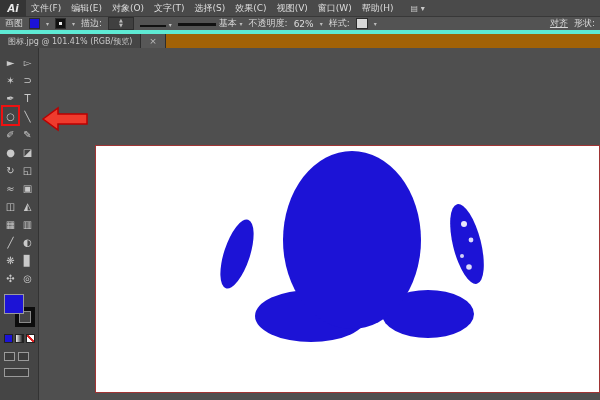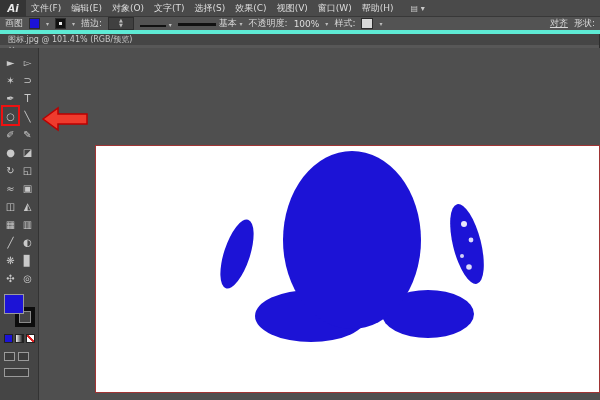--- a/index.html
+++ b/index.html
@@ -27,21 +27,21 @@
   .dd { font-size:6px; color:#bdbdbd; }
   .stepper { display:inline-flex; align-items:center; background:#404040;
     border:1px solid #2e2e2e; height:13px; padding:0 3px; gap:6px;flex-direction:column; }
   .upd { display:inline-flex; flex-direction:column; font-size:5px; line-height:5px; color:#bbb; }
   .wline { display:inline-block; width:26px; height:2px; background:#111; }
   .wline-long { width:38px; height:3px; }
   .style-swatch { width:12px; height:11px; background:#d9d9d9; border:1px solid #2c2c2c; display:inline-block; }
   .push-right { margin-left:auto;text-decoration:underline; }
   
   .tabbar { position:absolute; left:0; top:34px; right:0; height:14px;
-    background:#a16207; display:flex; align-items:stretch;flex-direction:column; }
+    background:#a16207; display:flex; align-items:stretch; }
   .tab { display:flex; align-items:center; gap:5px; padding:0 8px;
     font-size:8px; color:#c8c8c8; background:#454545; border-right:1px solid #2d2d2d; }
   .tab.active { background:#575757; color:#e8e8e8; }
   .tab-close { font-size:9px; color:#bbb; line-height:9px; }
   
   .toolbar { position:absolute; left:0; top:48px; width:39px; bottom:0;
     background:#454545; border-right:1px solid #333; }
   .tools { display:grid; grid-template-columns:17px 17px; justify-content:center; padding-top:5px; }
   .tool { height:18px; display:flex; align-items:center; justify-content:center;
     color:#c9c9c9; font-size:10px; cursor:default; }
@@ -102,21 +102,21 @@
     <span>
       <span class="wline"></span>
       <span class="dd">▾</span>
     </span>
     <span>
       <span class="wline wline-long"></span>
       <span>基本</span>
       <span class="dd">▾</span>
     </span>
     <span class="cb-label">不透明度:</span>
-    <span>100%</span>
+    <span>62%</span>
     <span class="dd">▾</span>
     <span class="cb-label">样式:</span>
     <span class="style-swatch"></span>
     <span class="dd">▾</span>
     <span class="cb-label push-right">对齐</span>
     <span class="cb-label">形状:</span>
   </div>
 
   <div class="tabbar">
     <div class="tab">

